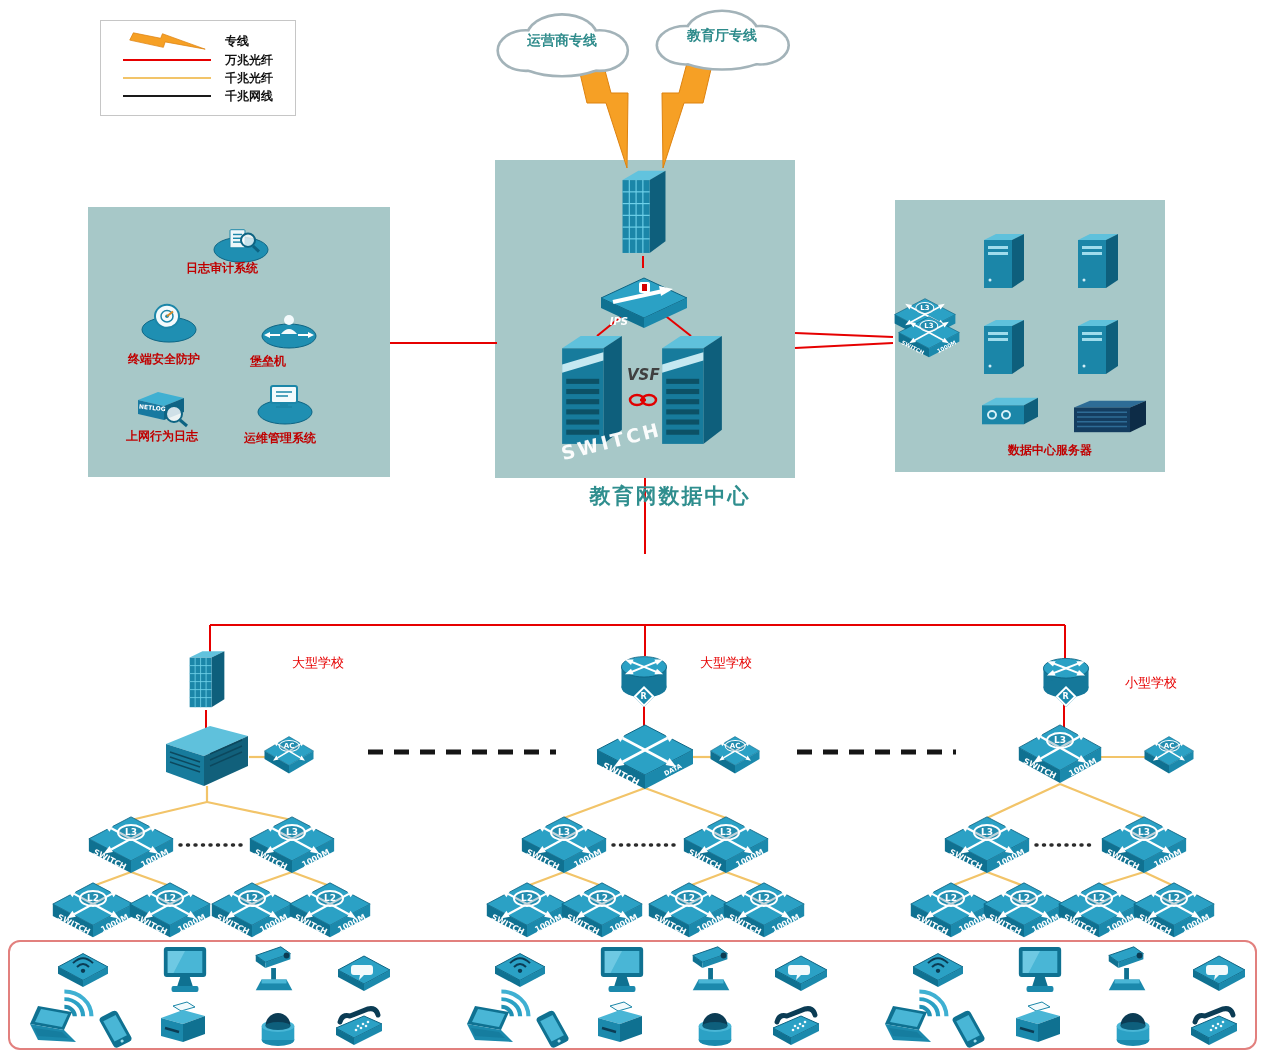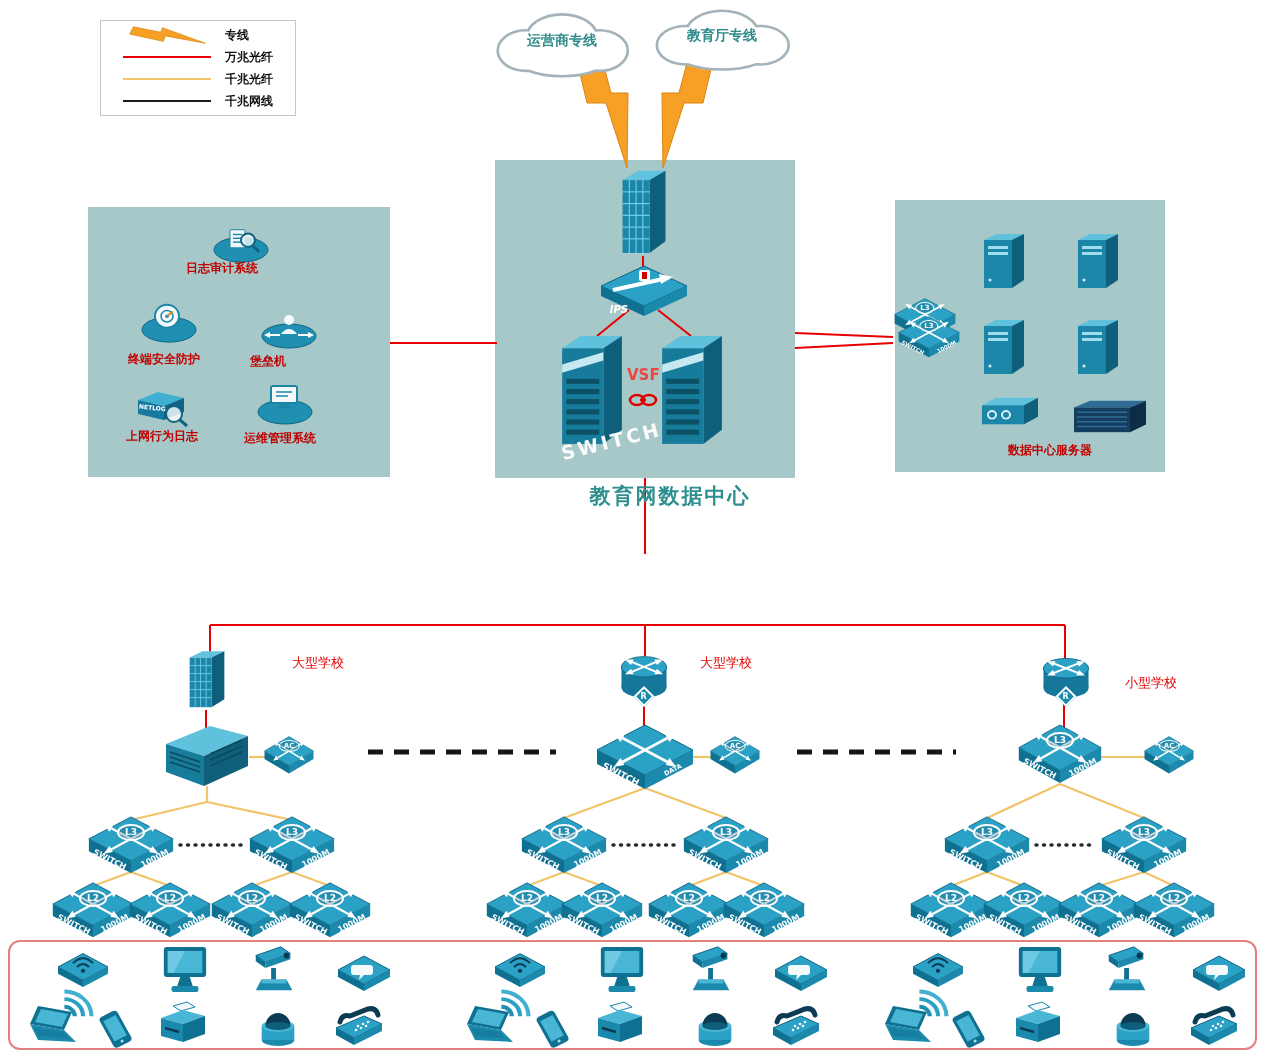--- a/index.html
+++ b/index.html
@@ -21,29 +21,29 @@
 .face-r{position:absolute;right:7%;top:54%;transform:rotate(-27deg);transform-origin:right center;color:#fff;font-size:8px;font-weight:bold;white-space:nowrap;z-index:3;text-align:center}
 .tiny .badge{font-size:7px;line-height:10px;padding:0 4px;border-width:1.5px;top:10%}
 .tiny .face-l,.tiny .face-r{font-size:5.5px}
 .big .face-l{font-size:9px}
 .face-r.two span{display:block;font-size:6.5px;line-height:7px}
 .r-badge{position:absolute;left:50%;bottom:0;width:15px;height:15px;transform:translateX(-50%) rotate(45deg);background:#1b89ac;border:2px solid #fff;display:flex;align-items:center;justify-content:center;z-index:3}
 .r-badge span{transform:rotate(-45deg);color:#fff;font-size:8px;font-weight:bold}
 .cloud-text{position:absolute;left:0;width:100%;text-align:center;color:#2e8b8b;font-weight:bold;z-index:2}
 .red-label{position:absolute;color:#c00000;font-size:12px;font-weight:bold;text-align:left}
 .school-label{position:absolute;color:#e60000;font-size:13px;font-weight:normal}
-#legend{position:absolute;left:100px;top:20px;width:196px;height:96px;background:#fff;border:1px solid #c6c6c6;padding:4px 8px;display:flex;flex-direction:column;justify-content:space-between;z-index:4}
+#legend{position:absolute;left:100px;top:20px;width:196px;height:96px;background:#fff;border:1px solid #c6c6c6;padding:10px 8px;display:flex;flex-direction:column;justify-content:space-between;z-index:4}
 .lrow{display:flex;align-items:center;height:20px}
 .lic{width:116px;display:flex;align-items:center;justify-content:center}
 .lic svg{width:92px;height:20px}
 .lline{display:block;width:88px;border-top:2px solid #000}
 .llabel{font-size:12px;color:#111;font-weight:bold}
 .ips-label{position:absolute;left:12%;bottom:3px;color:#fff;font-style:italic;font-weight:bold;font-size:10px;z-index:3}
 .netlog-txt{position:absolute;left:14%;top:42%;color:#fff;font-size:6px;font-weight:bold;transform:rotate(6deg);z-index:3}
-#vsf-label{position:absolute;color:#ef4444;font-size:15px;font-weight:bold;z-index:3}
+#vsf-label{position:absolute;color:#404040;font-size:15px;font-weight:bold;font-style:italic;z-index:3}
 #switch-watermark{position:absolute;color:rgba(255,255,255,.95);font-size:19px;font-weight:bold;letter-spacing:3px;transform:rotate(-14deg);z-index:3}
 #core-title{position:absolute;color:#2f8e8e;font-size:21px;font-weight:bold;letter-spacing:2px;text-align:center}
 #device-strip{position:absolute;border:2px solid #e2807e;border-radius:12px}
 </style>
 </head>
 <body>
 
 <div id="canvas">
 
   <div class="zone" style="left:495px;top:160px;width:300px;height:318px"></div>
@@ -185,21 +185,21 @@
             <line x1="4" y1="42" x2="28" y2="42"></line>
             <line x1="4" y1="52" x2="28" y2="52"></line>
             <line x1="4" y1="62" x2="28" y2="62"></line>
             <line x1="10" y1="12" x2="10" y2="74"></line>
             <line x1="16" y1="12" x2="16" y2="74"></line>
             <line x1="22" y1="12" x2="22" y2="74"></line>
           </g>
         </svg>
       </span>
   </div>
-  <div class="comp" style="left:599px;top:264px;width:90px;height:54px">
+  <div class="comp" style="left:599px;top:276px;width:90px;height:54px">
     <span class="ih">
         <svg viewBox="0 0 90 54" preserveAspectRatio="none">
           <polygon points="45,2 88,22 45,42 2,22" fill="#2ba1c5" stroke="#0d6483" stroke-width="1"></polygon>
           <polygon points="2,22 45,42 45,52 2,32" fill="#0f7191"></polygon>
           <polygon points="45,42 88,22 88,32 45,52" fill="#1b89ac"></polygon>
           <path d="M14,26 L64,15" stroke="#fff" stroke-width="4" fill="none"></path>
           <polygon points="74,13 60,10 62,20" fill="#fff"></polygon>
           <rect x="40" y="6" width="11" height="11" rx="2" fill="#fff"></rect>
           <rect x="43" y="8" width="5" height="7" fill="#d40000"></rect>
         </svg>

